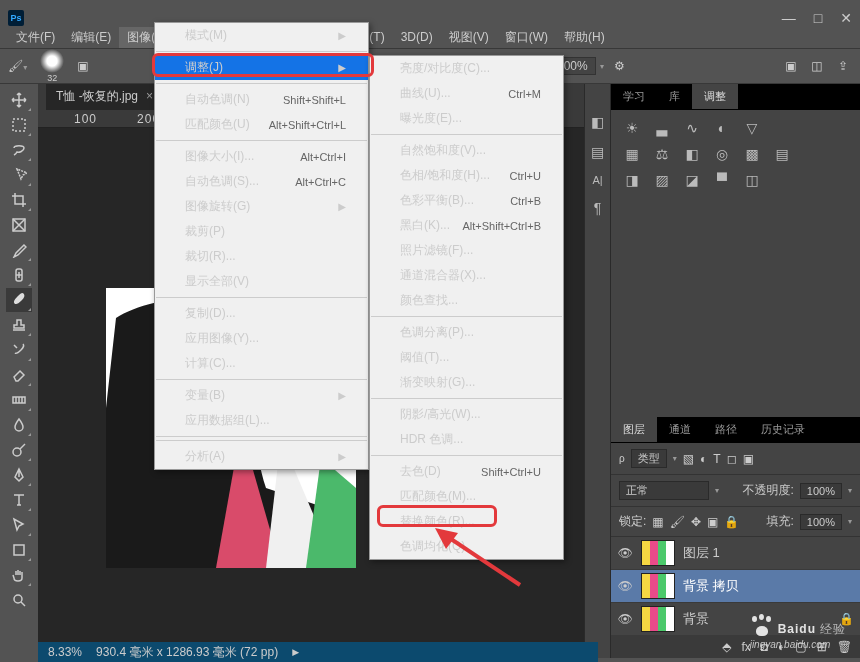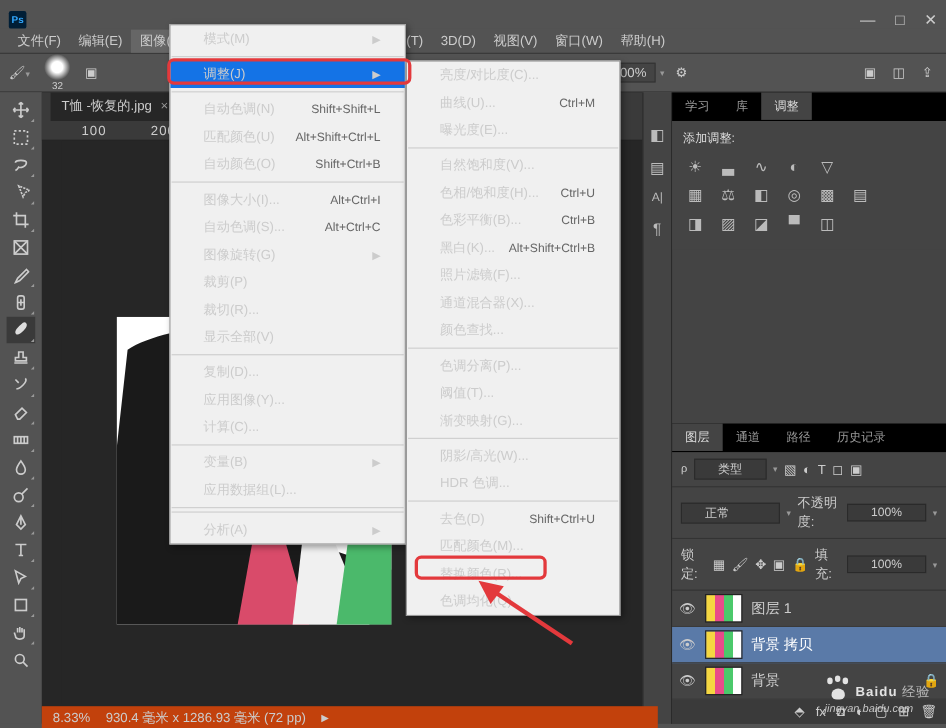--- a/index.html
+++ b/index.html
@@ -26,34 +26,34 @@
 .tool svg{width:16px;height:16px;stroke:#ccc;fill:none;stroke-width:1.5}
 .tool.active svg{stroke:#fff}
 .tool .tri{position:absolute;right:1px;bottom:1px;width:0;height:0;border-left:3px solid transparent;border-bottom:3px solid #999}
 .canvas-area{flex:1;background:#262626;position:relative;overflow:hidden}
 .tab-row{height:26px;background:#3a3a3a;display:flex;align-items:flex-end;padding-left:8px}
 .doc-tab{background:#262626;padding:5px 14px 5px 10px;font-size:11px;color:#ddd;border-top:1px solid #555}
 .doc-tab .x{margin-left:8px;color:#999}
 .ruler-h{height:18px;background:#3a3a3a;border-bottom:1px solid #222;display:flex;align-items:center;color:#aaa;font-size:9px;padding-left:36px;gap:40px;letter-spacing:1px}
 .canvas-inner{position:absolute;left:18px;top:44px;right:0;bottom:18px;background:#262626}
 .image-stub{position:absolute;left:50px;top:160px;width:250px;height:280px}
-.status{position:absolute;bottom:0;left:38px;height:20px;background:#c2410c;display:flex;align-items:center;padding:0 10px;gap:14px;font-size:11px;color:#ccc;width:560px}
+.status{position:absolute;bottom:0;left:38px;height:20px;background:#0c4a6e;display:flex;align-items:center;padding:0 10px;gap:14px;font-size:11px;color:#ccc;width:560px}
 .panels{width:250px;background:#444;display:flex;flex-direction:column;border-left:1px solid #2a2a2a}
 .panel-tabs{display:flex;background:#000000;height:26px;align-items:flex-start}
 .ptab{padding:5px 12px;color:#999;font-size:11px}
 .ptab.active{background:#444;color:#ddd}
 .panel-body{padding:8px 10px;background:#444}
 .adj-label{font-size:11px;margin-bottom:8px;color:#ddd}
 .adj-icons{display:flex;gap:8px;flex-wrap:wrap;margin-bottom:6px}
 .adj-icons span{width:22px;height:20px;display:flex;align-items:center;justify-content:center;color:#bbb;font-size:14px}
 .minicol{width:26px;background:#444;border-left:1px solid #2a2a2a;display:flex;flex-direction:column;align-items:center;padding-top:30px;gap:14px}
 .minicol span{color:#bbb;font-size:14px}
 .layers-panel{margin-top:auto}
 .layer-opts{padding:6px 8px;display:flex;align-items:center;gap:6px;font-size:11px;border-bottom:1px solid #333}
-.layer-opts select,.layer-opts .sel{background:#3a3a3a;border:1px solid #2a2a2a;color:#ccc;padding:1px 21px;font-size:11px}
+.layer-opts select,.layer-opts .sel{background:#3a3a3a;border:1px solid #2a2a2a;color:#ccc;padding:1px 6px;font-size:11px}
 .layer-row{display:flex;align-items:center;padding:3px 6px;gap:8px;border-bottom:1px solid #3a3a3a}
 .layer-row.active{background:#5a7aa8}
 .eye{width:16px;text-align:center;color:#ccc}
 .thumb{width:34px;height:26px;background:#fff;border:1px solid #222}
 .thumb.t1{background:linear-gradient(90deg,#f5d742 25%,#e94b8a 25% 50%,#4bc96b 50% 75%,#fff 75%)}
 .layer-name{font-size:13px}
 .layer-row.active .layer-name{color:#fff}
 .lock-ic{margin-left:auto;color:#ccc}
 .layer-footer{display:flex;justify-content:flex-end;gap:10px;padding:4px 8px;background:#3a3a3a;color:#aaa}
 .ctx-menu{position:absolute;background:#f0f0f0;border:1px solid #999;box-shadow:2px 2px 6px rgba(0,0,0,.4);color:#000;font-size:12px;min-width:215px;z-index:100}
@@ -297,21 +297,20 @@
     <span>¶</span>
   </div>
 
   <div class="panels">
     <div class="panel-tabs" id="adjtabs">
         <div class="ptab">学习</div>
         <div class="ptab">库</div>
         <div class="ptab active">调整</div>
       </div>
     <div class="panel-body">
-      <div class="adj-label">添加调整:</div>
       <div class="adj-icons">
         <span>☀</span>
         <span>▃</span>
         <span>∿</span>
         <span>◐</span>
         <span>▽</span>
       </div>
       <div class="adj-icons">
         <span>▦</span>
         <span>⚖</span>
@@ -413,24 +412,20 @@
     </div>
     <div class="sep"></div>
     <div class="row">
       <span>自动色调(N)</span>
       <span class="sc">Shift+Shift+L</span>
     </div>
     <div class="row">
       <span>匹配颜色(U)</span>
       <span class="sc">Alt+Shift+Ctrl+L</span>
     </div>
-    <div class="row">
-      <span>自动颜色(O)</span>
-      <span class="sc">Shift+Ctrl+B</span>
-    </div>
     <div class="sep"></div>
     <div class="row">
       <span>图像大小(I)...</span>
       <span class="sc">Alt+Ctrl+I</span>
     </div>
     <div class="row">
       <span>自动色调(S)...</span>
       <span class="sc">Alt+Ctrl+C</span>
     </div>
     <div class="row">

